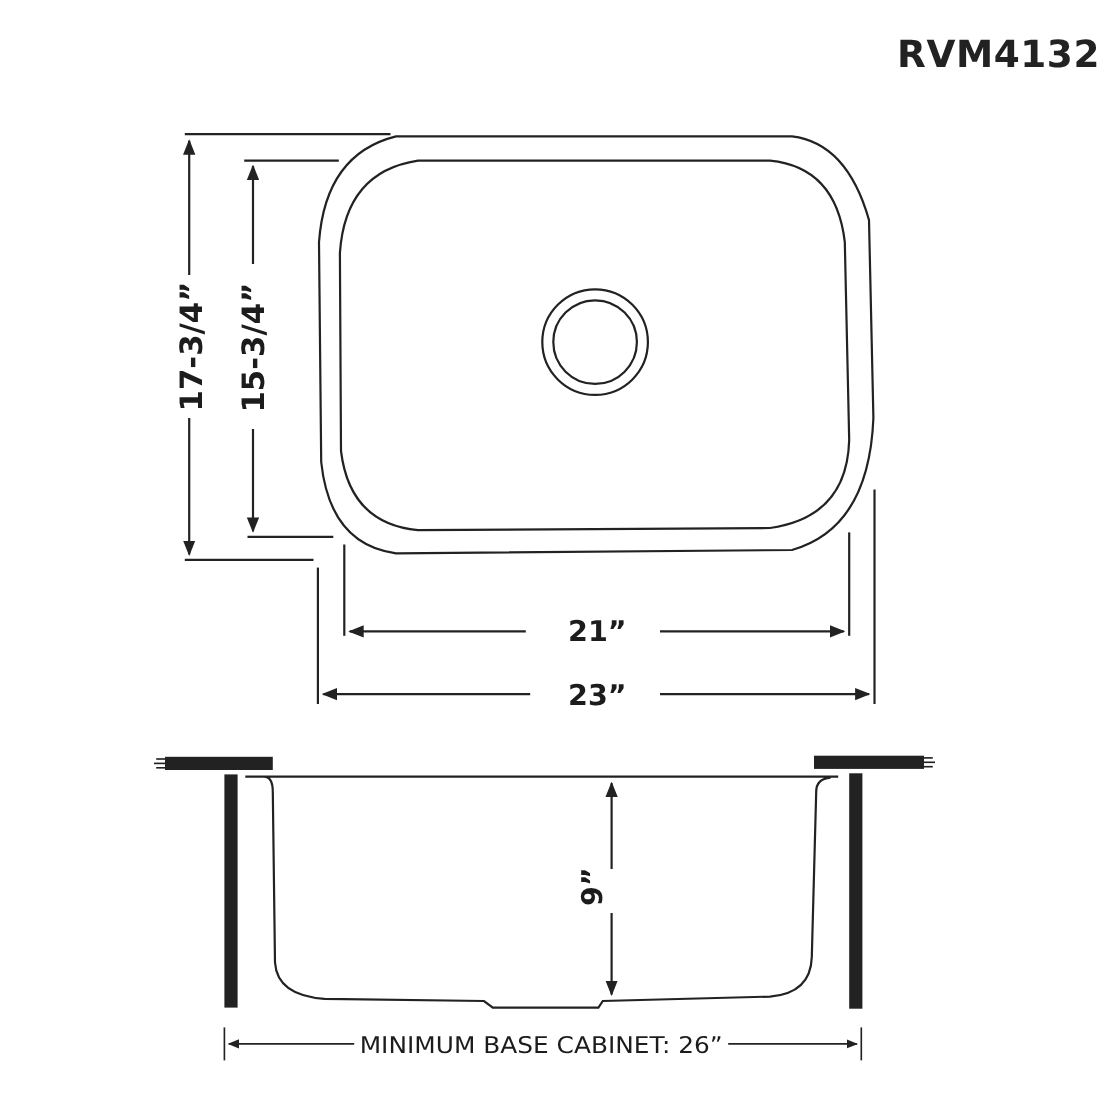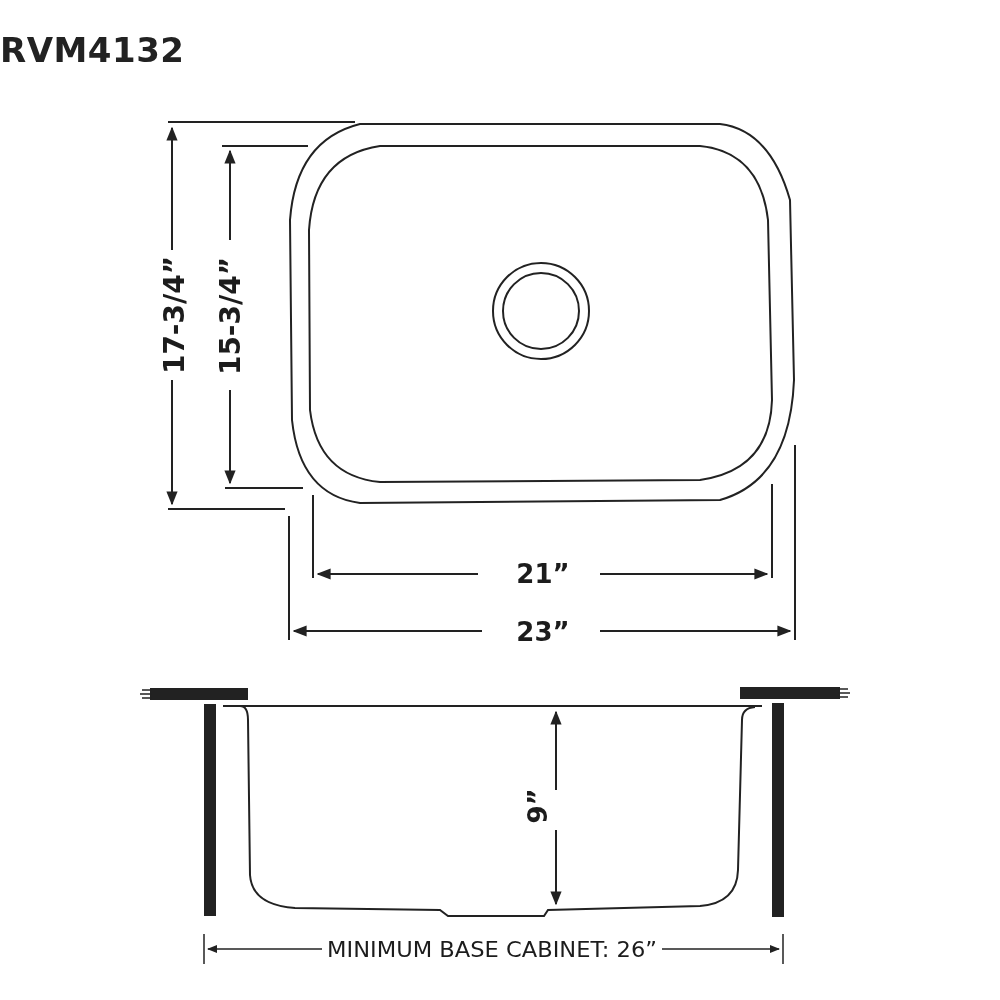--- a/index.html
+++ b/index.html
@@ -1,18 +1,18 @@
 <!DOCTYPE html>
 <html><head>
 <meta charset="utf-8">
 <style>
   html, body { margin: 0; padding: 0; background: #ffffff; }
   body { width: 1000px; height: 1000px; position: relative; overflow: hidden; font-family: "DejaVu Sans", sans-serif; }
   #diagram { position: absolute; left: 0; top: 0; width: 1000px; height: 1000px; }
-  .title { position: absolute; left: 0; width: 1000px; top: 30px; text-align: left; font-family: "DejaVu Sans", sans-serif; font-weight: bold; font-size: 34px; color: #222222; letter-spacing: 0.5px; }
+  .title { position: absolute; left: 0; width: 1000px; top: 30px; text-align: right; font-family: "DejaVu Sans", sans-serif; font-weight: bold; font-size: 34px; color: #222222; letter-spacing: 0.5px; }
   .dimtext { font-family: "DejaVu Sans", sans-serif; font-weight: bold; fill: #1c1c1c; }
   .captext { font-family: "DejaVu Sans", sans-serif; fill: #1c1c1c; }
   .line { stroke: #222; fill: none; }
 </style>
 </head>
 <body>
 
 <div class="title">RVM4132</div>
 
 <svg id="diagram" viewBox="0 0 1000 1000" xmlns="http://www.w3.org/2000/svg">

